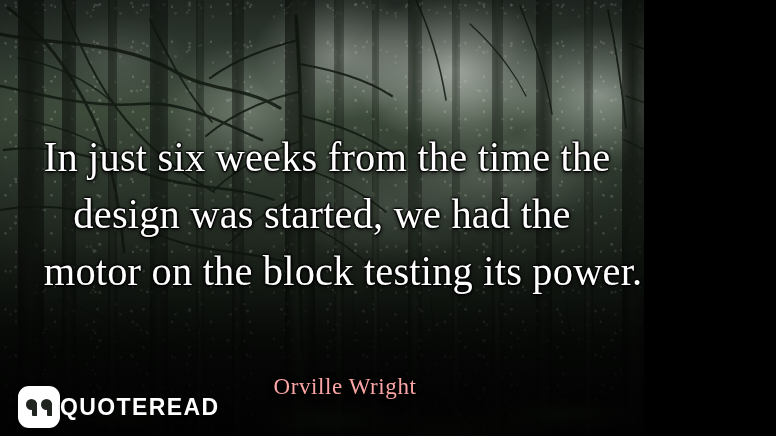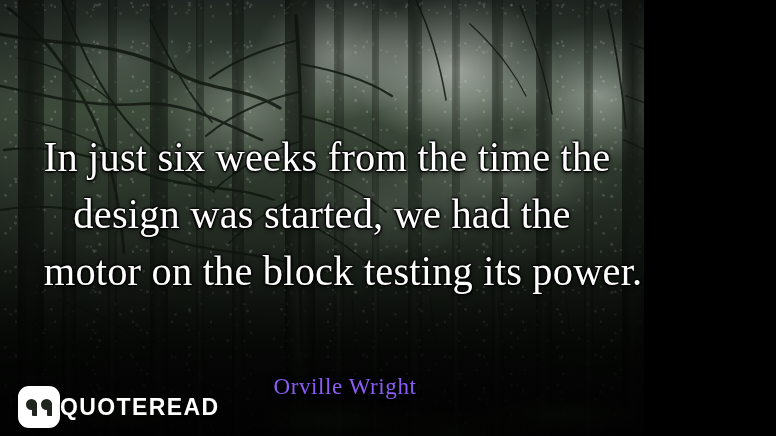--- a/index.html
+++ b/index.html
@@ -128,21 +128,21 @@
   
   #author {
     position: absolute;
     left: 0;
     right: 0;
     top: 374px;
     text-align: center;
     font-family: "Liberation Serif", "DejaVu Serif", serif;
     font-size: 23px;
     line-height: 26px;
-    color: #8b5cf6;
+    color: #fca5a5;
     letter-spacing: .6px;
     text-shadow: 0 1px 3px rgba(0,0,0,.9), 0 0 6px rgba(0,0,0,.7);
     margin-left: 46px;
   }
 
   
   #logo {
     position: absolute;
     left: 18px;
     top: 386px;

